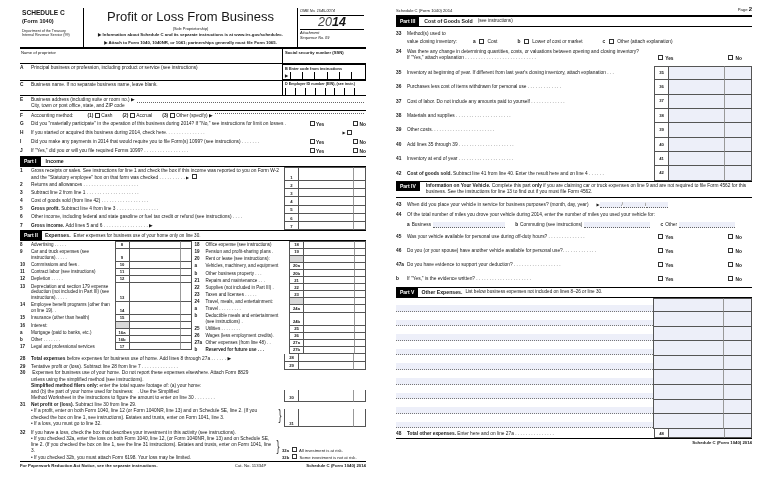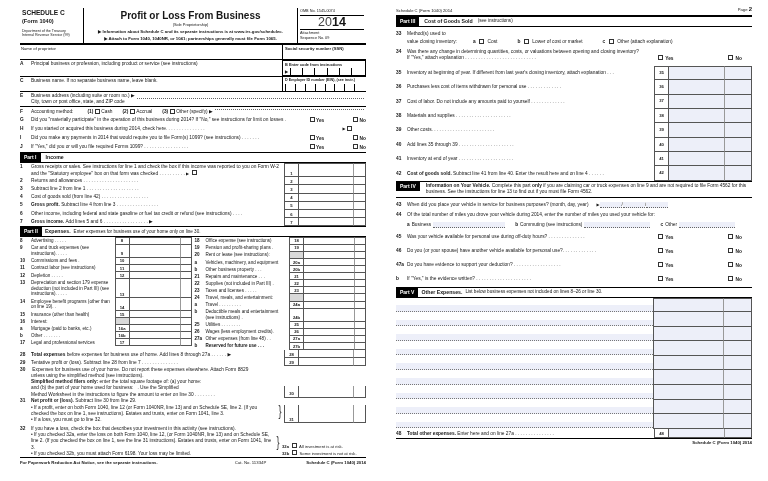--- a/index.html
+++ b/index.html
@@ -10,24 +10,24 @@
   .p2{left:384px;padding:6px 16px 0 12px;}
   b{font-weight:bold;}
   
   .hdr{display:flex;border-bottom:2px solid #000;}
   .hdr>div{padding:1px 2px;}
   .hL{width:64px;border-right:1px solid #000;}
   .schedc{font-weight:bold;font-size:6.6px;}
   .formno{font-weight:bold;font-size:5.6px;}
   .dept{font-size:3.6px;margin-top:4px;line-height:1.25;}
   .hM{flex:1;text-align:center;border-right:1px solid #000;padding:1px 4px;}
-  .t1{font-weight:bold;font-size:10px;}
+  .t1{font-weight:normal;font-size:13px;}
   .t2{font-size:3.9px;}
   .t3{font-weight:bold;font-size:4.3px;margin-top:1.5px;line-height:1.35;}
-  .hR{width:68px;font-size:3.8px;}
+  .hR{width:68px;font-size:3.8px;font-style:italic;}
   .omb{padding-bottom:1px;}
   .year{font-size:12.5px;line-height:1;text-align:center;border-top:1px solid #000;border-bottom:1px solid #000;padding:0.5px 0;}
   .year .yp{font-weight:normal;color:#444;}
   .year .ys{font-weight:bold;}
   .att{padding-top:1px;line-height:1.2;}
   
   .srow{display:flex;border-bottom:1px solid #000;}
   .nameL{flex:1;font-size:4.2px;padding:1px 2px 8px 1px;}
   .nameR{width:84px;border-left:1px solid #000;font-size:4.2px;font-weight:bold;padding:1px 2px 8px 2px;}
   .ltr{font-weight:bold;width:11px;flex:none;}

